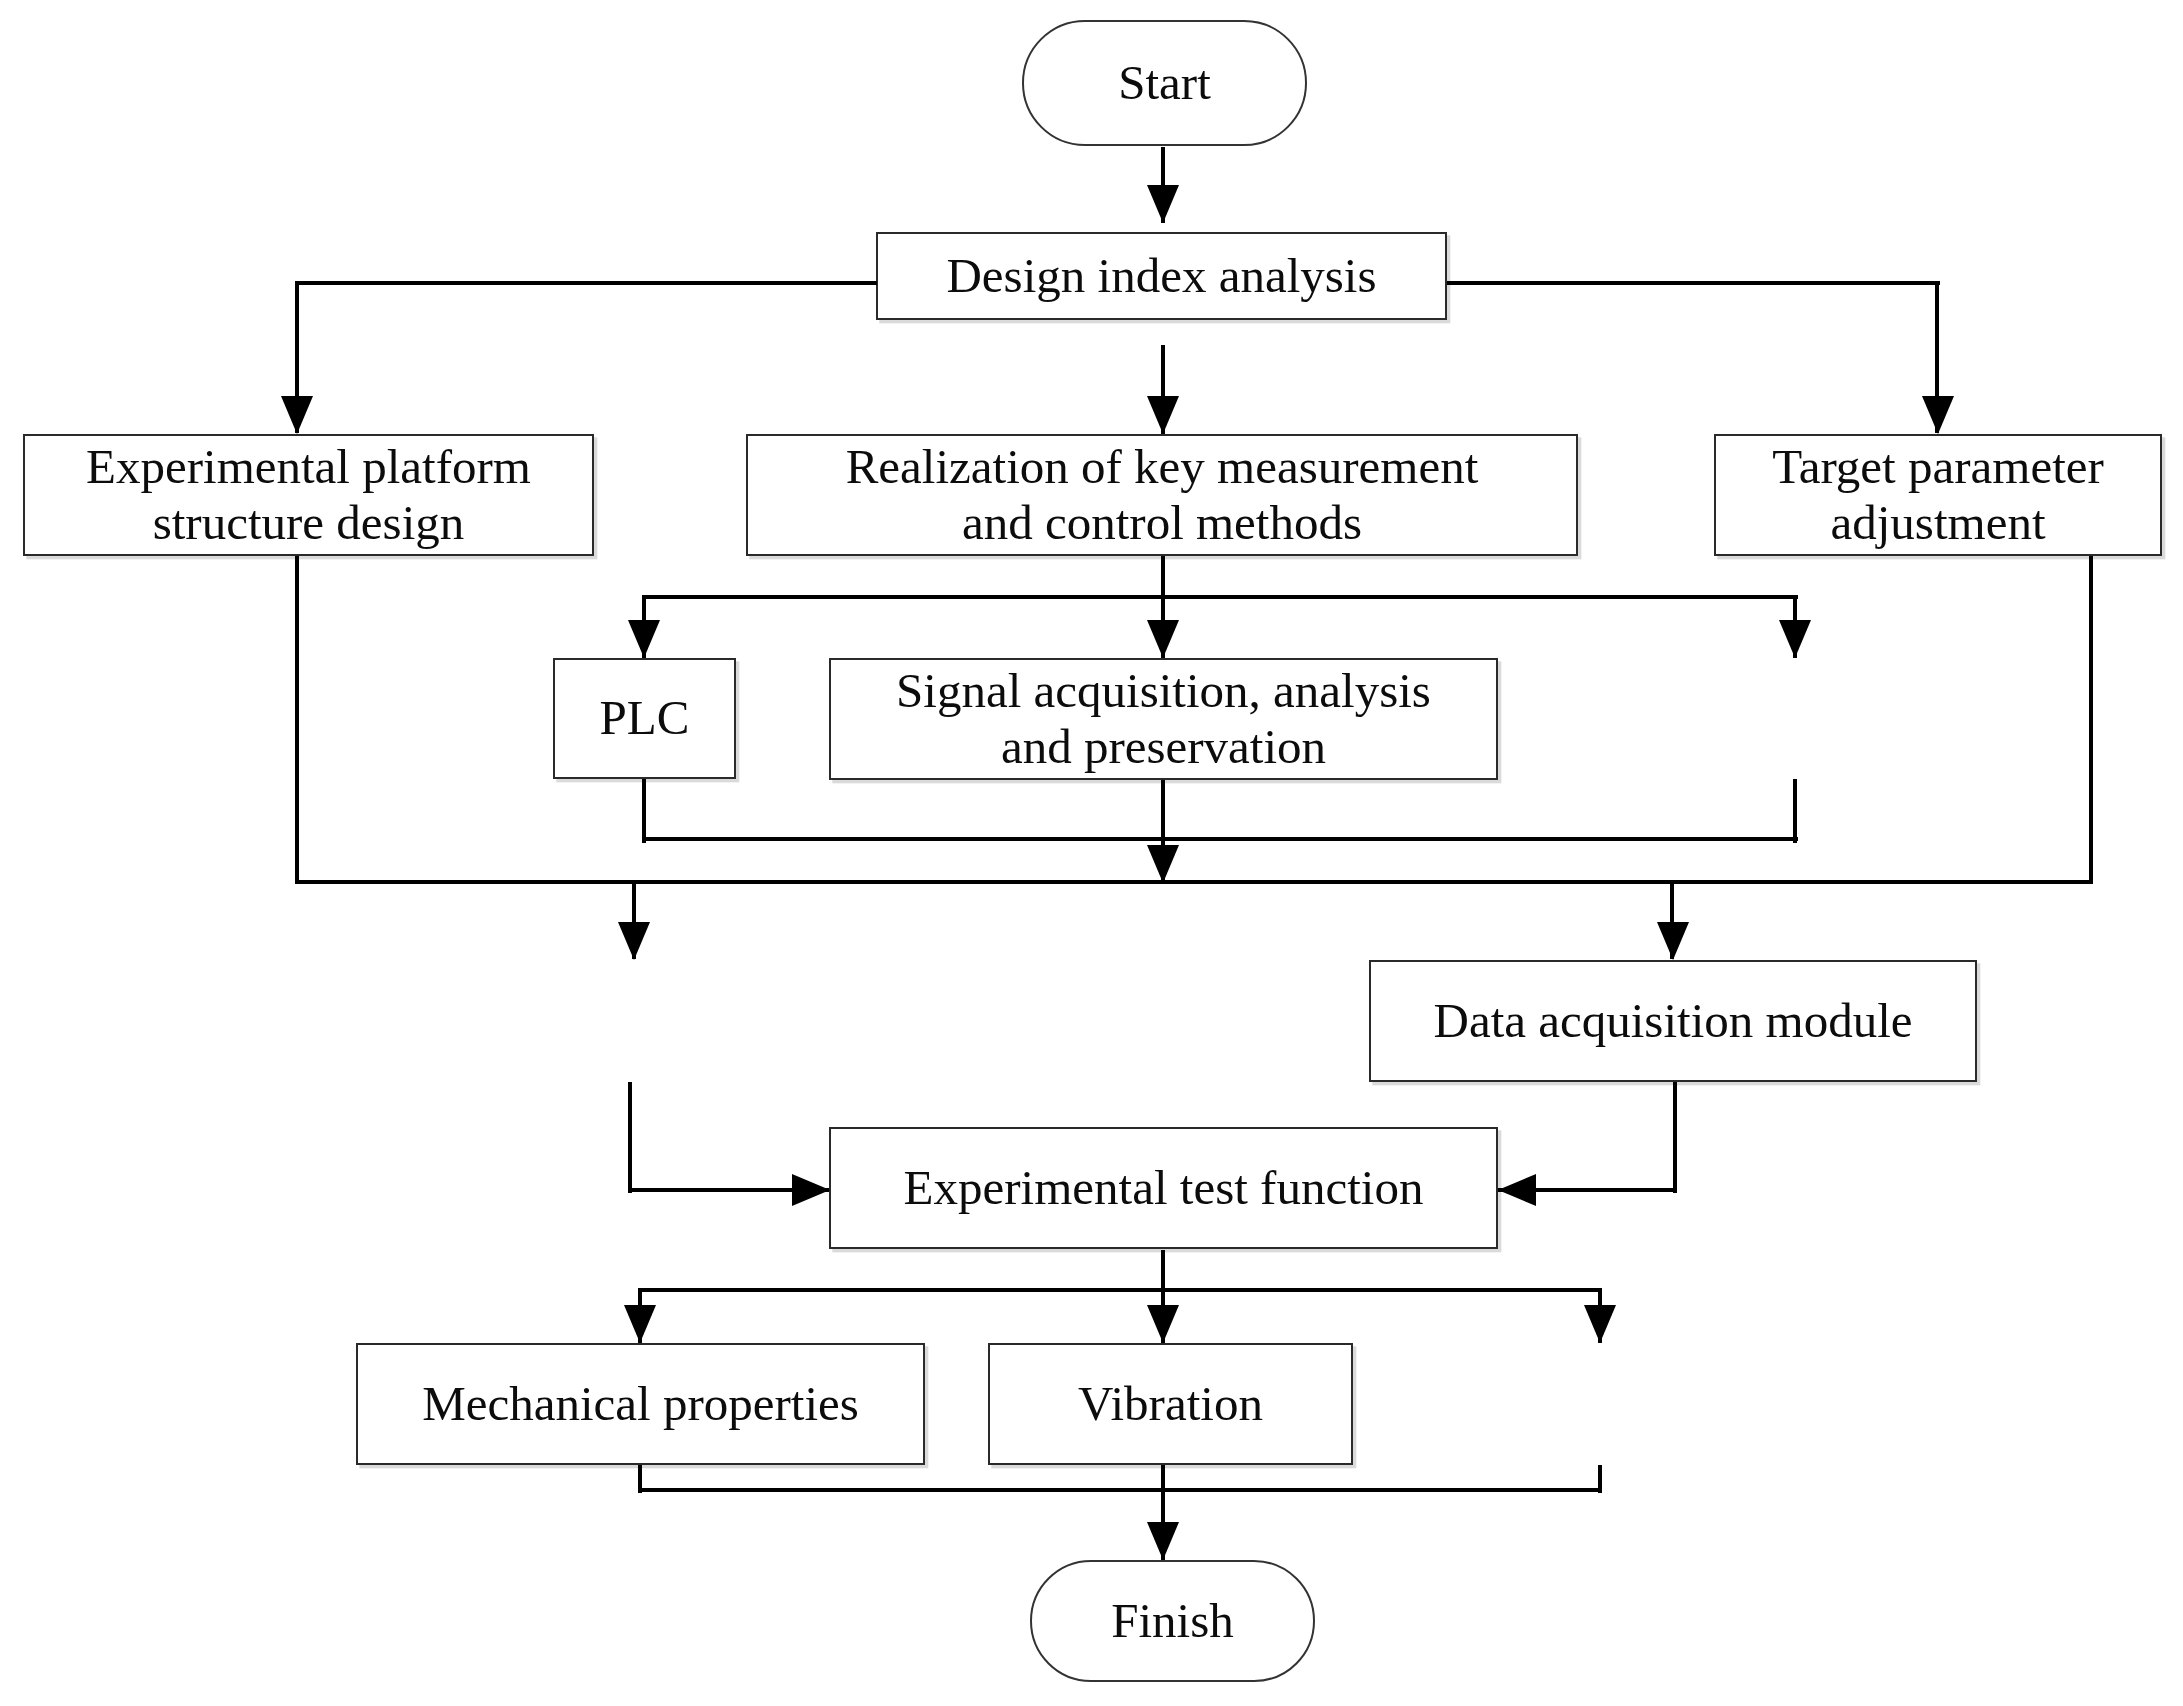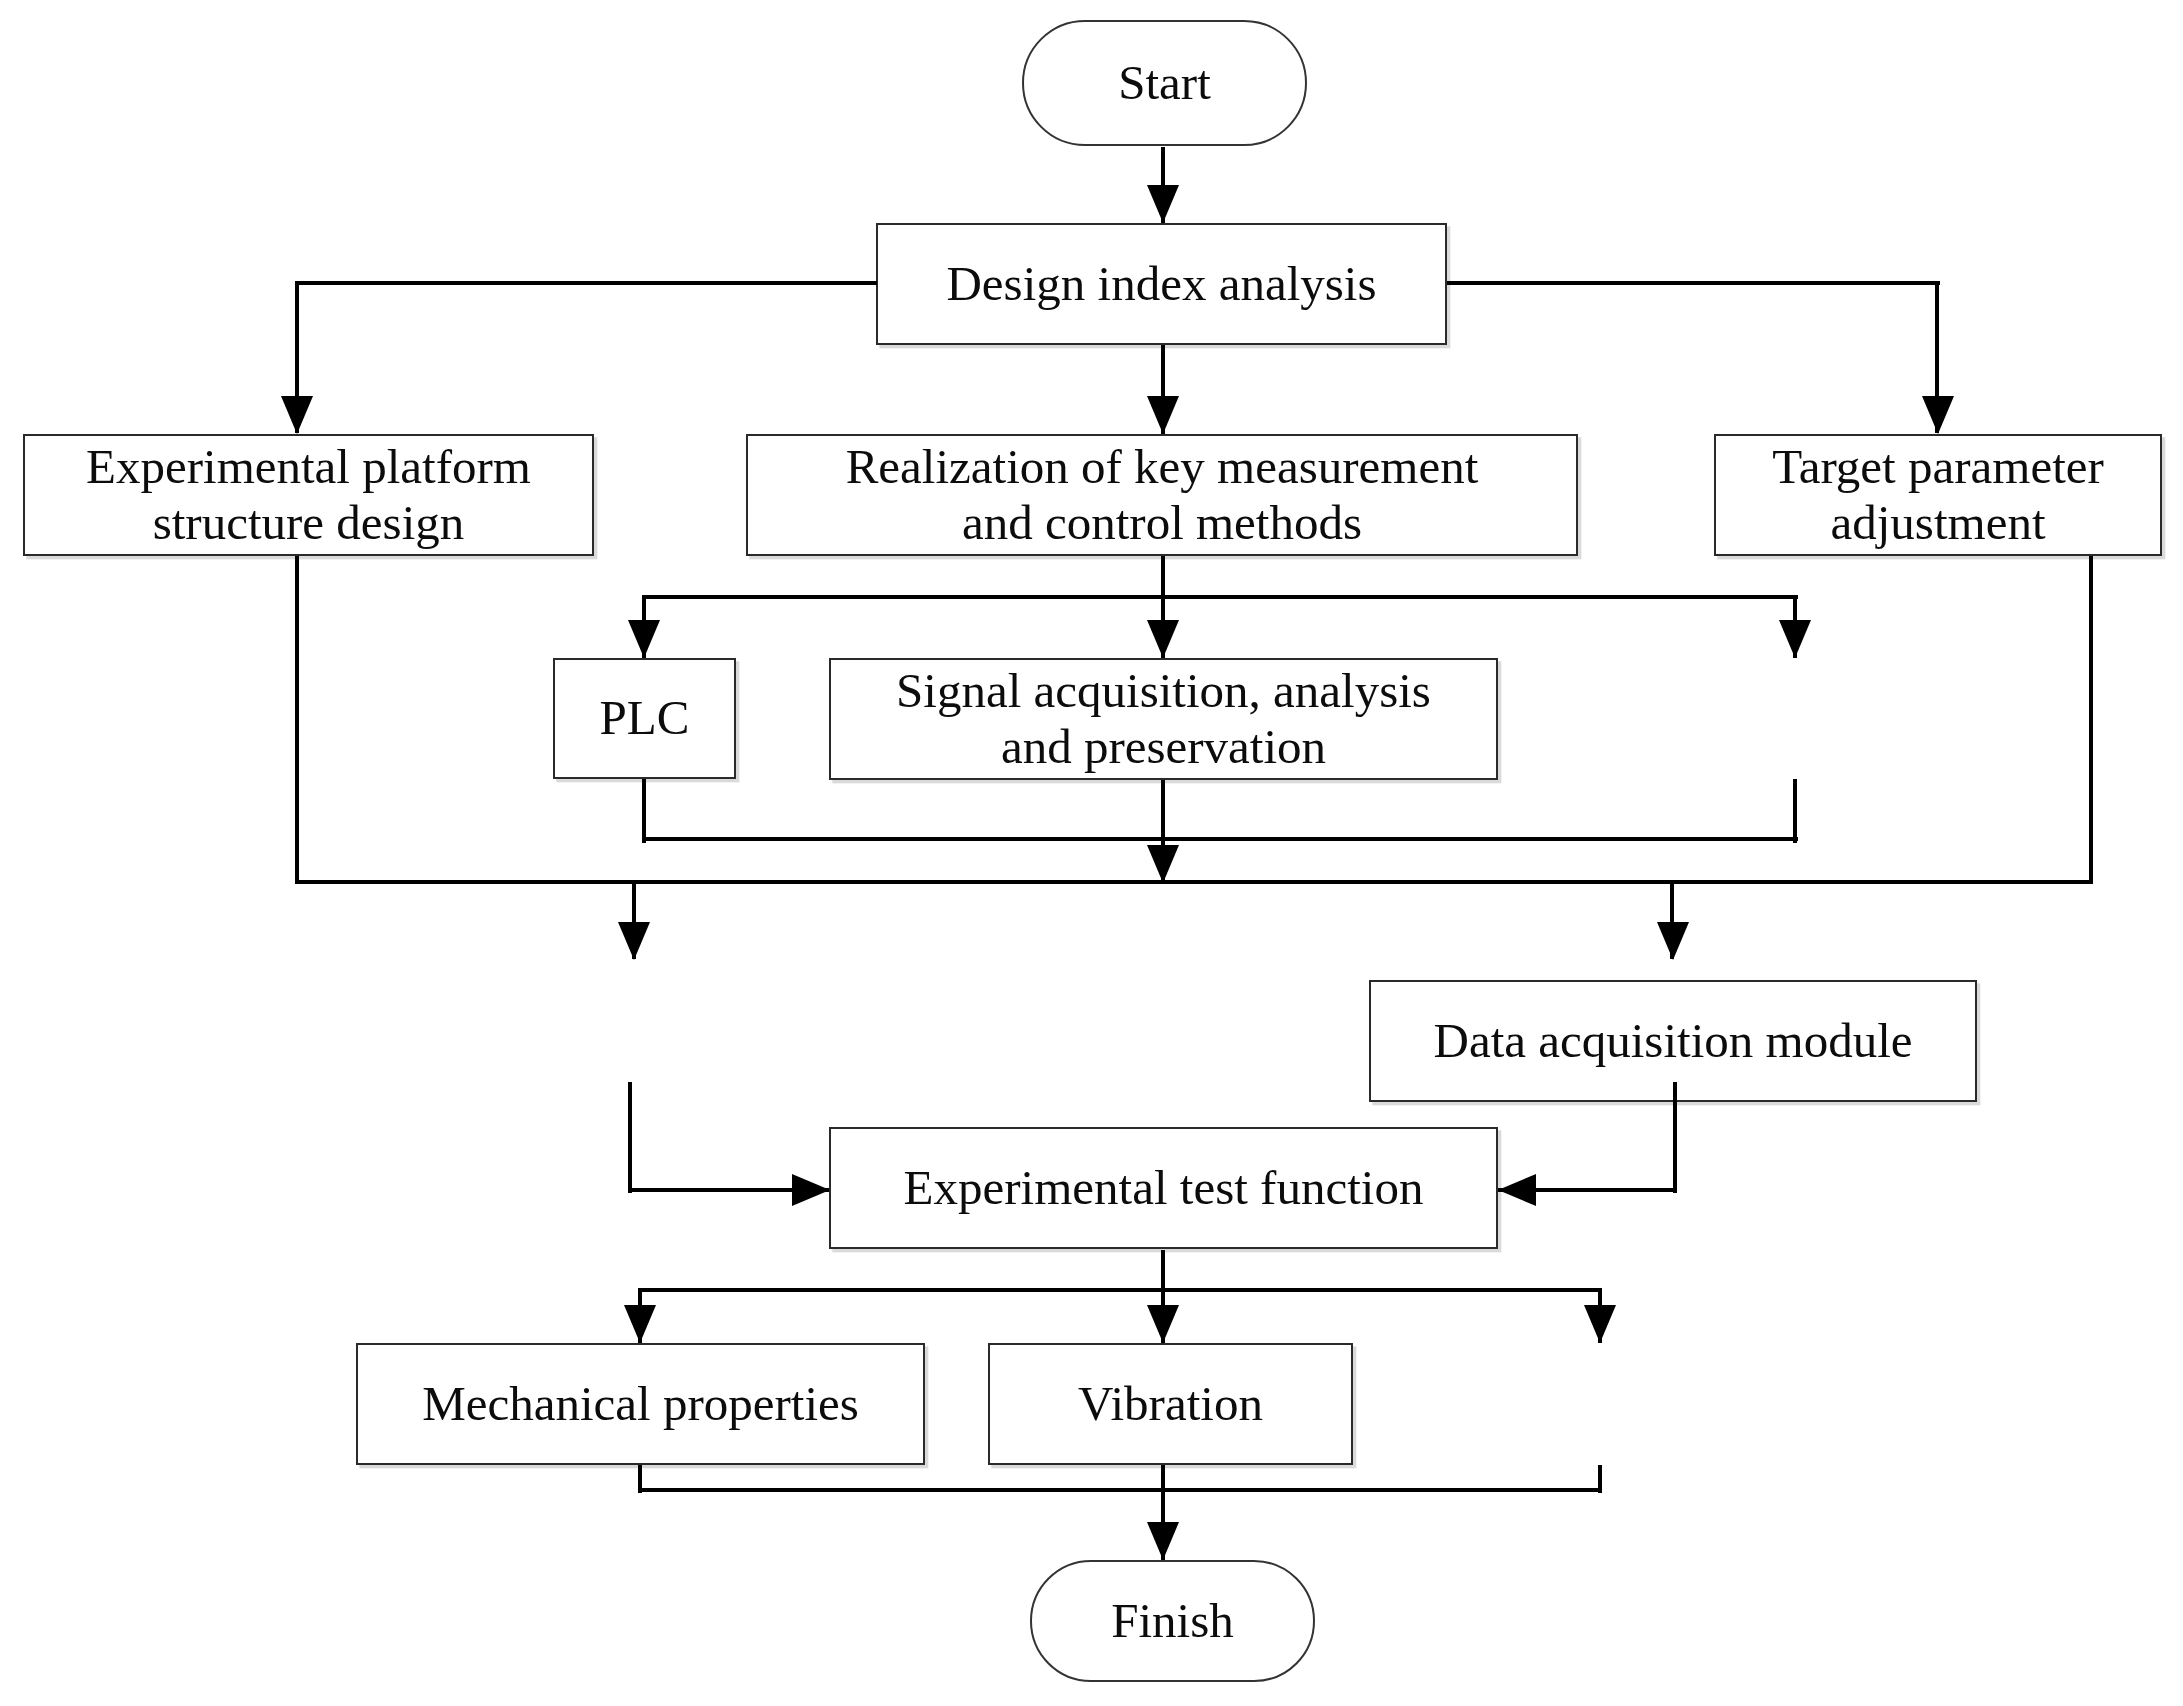--- a/index.html
+++ b/index.html
@@ -21,21 +21,21 @@
 </style>
 </head>
 <body>
 
 <div id="canvas">
 
   <div class="node stadium" style="left:1022px;top:20.4px;width:285px;height:126px;">
     <span>Start</span>
   </div>
 
-  <div class="node" style="left:876px;top:223px;width:571px;height:122px;font-family:Liberation Serif, serif;">
+  <div class="node" style="left:876px;top:232px;width:571px;height:88px;font-family:Liberation Serif, serif;">
     <span>Design index analysis</span>
   </div>
 
   <div class="node" style="left:23px;top:434px;width:571px;height:122px;">
     <span style="max-width:489px;">Experimental platform structure design</span>
   </div>
 
   <div class="node" style="left:746px;top:434px;width:832px;height:122px;">
     <span style="max-width:685px;">Realization of key measurement and control methods</span>
   </div>
@@ -47,21 +47,21 @@
   <div class="node" style="left:553px;top:658px;width:183px;height:121px;">
     <span>PLC</span>
   </div>
 
   <div class="node" style="left:829px;top:658px;width:669px;height:122px;">
     <span style="max-width:571px;">Signal acquisition, analysis and preservation</span>
   </div>
 
 
 
-  <div class="node" style="left:1369px;top:980px;width:608px;height:122px;">
+  <div class="node" style="left:1369px;top:960px;width:608px;height:122px;">
     <span>Data acquisition module</span>
   </div>
 
   <div class="node" style="left:829px;top:1127px;width:669px;height:122px;">
     <span>Experimental test function</span>
   </div>
 
   <div class="node" style="left:356px;top:1343px;width:569px;height:122px;">
     <span>Mechanical properties</span>
   </div>

